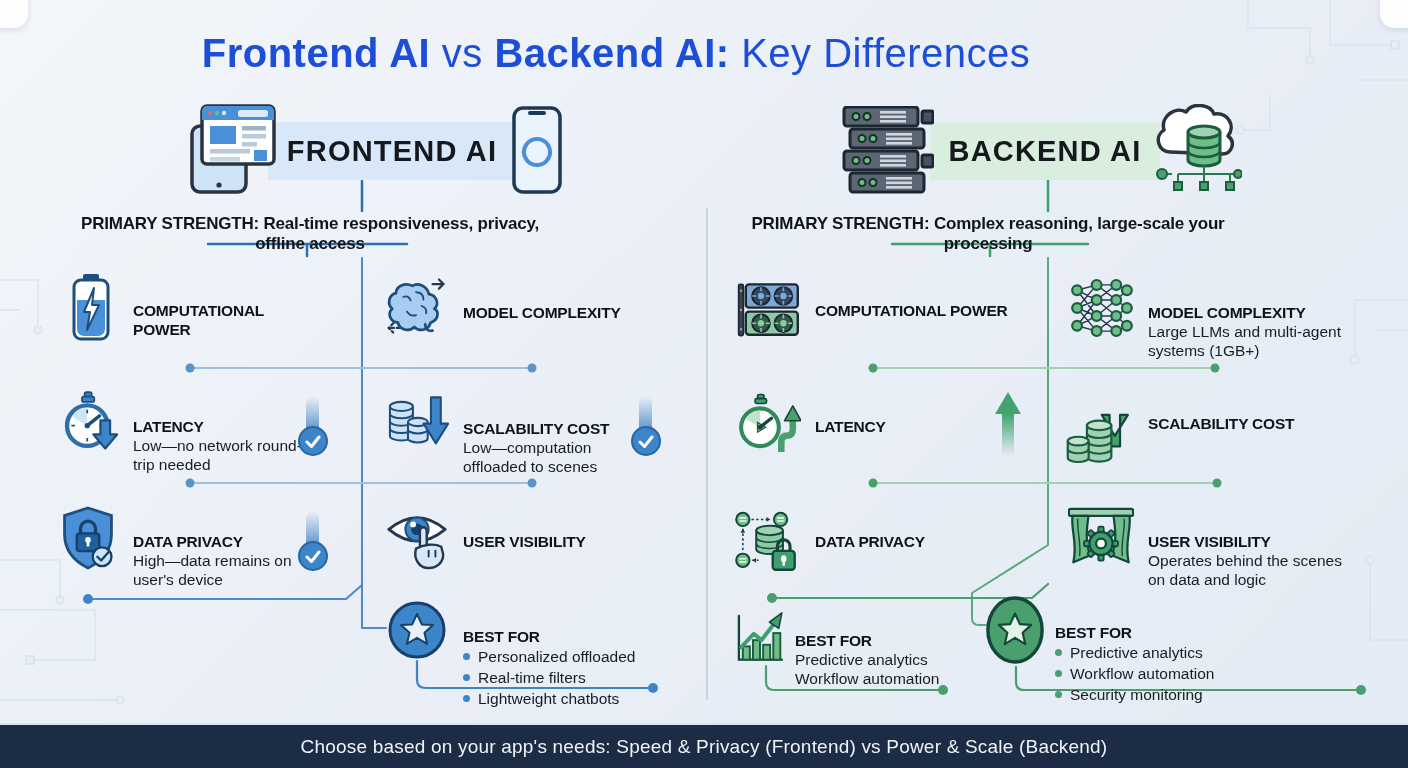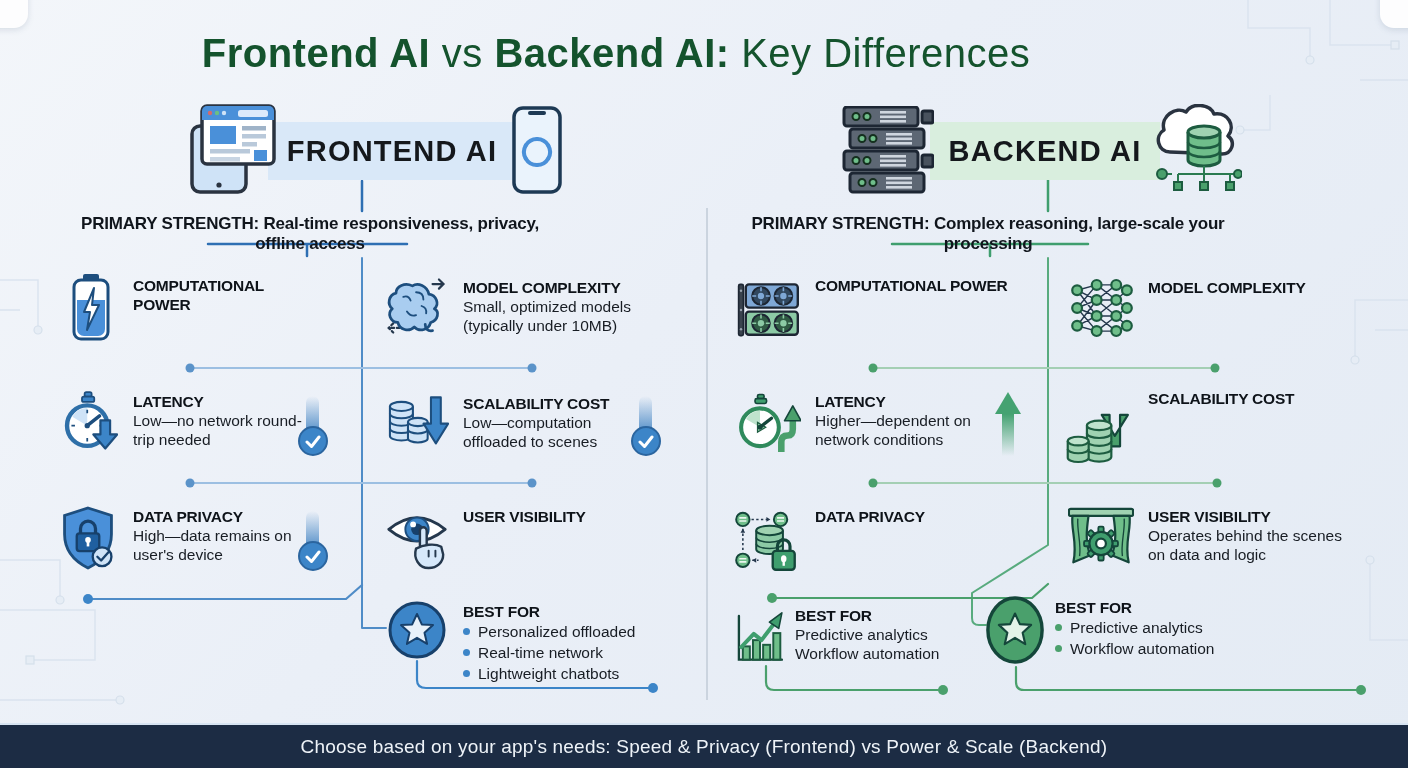--- a/index.html
+++ b/index.html
@@ -4,35 +4,35 @@
 <style>
   html,body{margin:0;padding:0;}
   body{
     width:1408px;height:768px;position:relative;overflow:hidden;
     font-family:"Liberation Sans",sans-serif;
     background:linear-gradient(135deg,#f3f6fa 0%,#eaeff7 45%,#e4ebf4 100%);
     color:#14181e;
   }
   .abs{position:absolute;}
   
-  .title{left:0;top:28px;width:1232px;text-align:center;font-size:40px;line-height:50px;color:#14532d;font-weight:400;letter-spacing:.5px;}
+  .title{left:0;top:28px;width:1232px;text-align:center;font-size:40px;line-height:50px;color:#1d4ed8;font-weight:400;letter-spacing:.5px;}
   .title b{font-weight:700;}
   
   .banner{height:58px;display:flex;align-items:center;justify-content:center;
     font-weight:700;font-size:29px;letter-spacing:1.2px;color:#15181c;}
   .banner.fe{left:268px;top:122px;width:248px;background:#d9e8f8;}
   .banner.be{left:930px;top:122px;width:230px;background:#d9eede;}
   
   .strength{top:214px;font-size:17px;font-weight:700;text-align:center;color:#10151c;letter-spacing:-.2px;}
   .strength.fe{left:60px;width:500px;}
   .strength.be{left:740px;width:496px;}
   
   .feat{display:flex;align-items:flex-start;}
   .ficon{flex:none;display:flex;justify-content:center;}
-  .ftext{padding-top:4px;}
+  .ftext{padding-top:4px;margin-top:25px;}
   .ftitle{font-weight:700;font-size:15.5px;line-height:19px;letter-spacing:-.2px;color:#0e1319;}
   .fdesc{font-size:15.5px;line-height:19px;color:#181d24;}
   .fb{display:flex;gap:8px;font-size:15.5px;line-height:21px;color:#181d24;}
   .dot{flex:none;width:7px;height:7px;border-radius:50%;margin-top:7px;}
   .dot.b{background:#3c85c8;} .dot.g{background:#4aa06c;}
   
   .fadebar{width:13px;height:38px;border-radius:7px;background:linear-gradient(to bottom,rgba(141,181,221,0),#4f8cc7);}
   .checkc{width:30px;height:30px;border-radius:50%;background:#3c85c8;border:2px solid #2b659f;box-sizing:border-box;display:flex;align-items:center;justify-content:center;}
   .uparrow{width:26px;height:66px;display:flex;flex-direction:column;align-items:center;}
   .uparrow .head{width:0;height:0;border-left:13px solid transparent;border-right:13px solid transparent;border-bottom:22px solid #44a271;}
@@ -244,21 +244,20 @@
     <svg width="70" height="64" viewBox="0 0 70 64">
       <path d="M52,8 h12 m-5,-5 l5,5 -5,5" stroke="#25384d" stroke-width="2.4" fill="none" stroke-linecap="round"></path>
       <path d="M16,56 h-12 m5,-5 l-5,5 5,5" stroke="#25384d" stroke-width="2.4" fill="none" stroke-linecap="round" stroke-dasharray="3,3"></path>
       <path d="M30,10 C22,6 12,10 12,18 C4,20 2,30 8,35 C2,40 6,50 14,50 C16,58 26,61 32,55 C38,61 48,58 50,50 C58,48 60,38 54,35 C60,30 56,20 48,19 C46,10 36,6 30,10 Z" fill="#a9cdf0" stroke="#1d4e7e" stroke-width="3" stroke-linejoin="round"></path>
       <path d="M20,22 q6,-2 8,4 M34,17 q8,0 8,8 M24,38 q4,6 10,4 M40,32 q6,2 5,8" fill="none" stroke="#1d4e7e" stroke-width="2" stroke-linecap="round"></path>
       <path d="M44,52 q0,8 8,7" fill="none" stroke="#1d4e7e" stroke-width="3" stroke-linecap="round"></path>
     </svg>
   </span>
   <span class="ftext" style="width:190px;">
     <div class="ftitle">MODEL COMPLEXITY</div>
-    <div class="fdesc">Small, optimized models (typically under 10MB)</div>
   </span>
 </div>
 
 <div class="abs feat" style="left:60px;top:388px;width:290px;">
   <span class="ficon" style="width:58px;margin-right:15px;">
     <svg width="66" height="70" viewBox="0 0 66 70">
       <rect x="28" y="0" width="8" height="5" rx="2" fill="#3c85c8" stroke="#1d4e7e" stroke-width="2"></rect>
       <rect x="25" y="5" width="14" height="6" rx="2" fill="#3c85c8" stroke="#1d4e7e" stroke-width="2"></rect>
       <circle cx="31" cy="38" r="23" fill="#ffffff" stroke="#2e6fa8" stroke-width="5"></circle>
       <path d="M31,38 L31,18 A20,20 0 0 0 14,28 Z" fill="#cfe3f7"></path>
@@ -337,21 +336,21 @@
     </svg>
   </span>
   <span class="ftext" style="width:200px;">
     <div class="ftitle">BEST FOR</div>
     <div class="fb">
         <span class="dot b"></span>
         <span>Personalized offloaded</span>
       </div>
     <div class="fb">
         <span class="dot b"></span>
-        <span>Real-time network</span>
+        <span>Real-time filters</span>
       </div>
     <div class="fb">
         <span class="dot b"></span>
         <span>Lightweight chatbots</span>
       </div>
   </span>
 </div>
 
 <div class="abs fadebar" style="left:306px;top:396px;"></div>
 <div class="abs checkc" style="left:298px;top:426px;">
@@ -419,40 +418,40 @@
           <circle cx="52" cy="43" r="5.5"></circle>
           <circle cx="52" cy="60" r="5.5"></circle>
         <circle cx="64" cy="14" r="5.5"></circle>
           <circle cx="64" cy="34" r="5.5"></circle>
           <circle cx="64" cy="54" r="5.5"></circle>
       </g>
     </svg>
   </span>
   <span class="ftext" style="width:195px;">
     <div class="ftitle">MODEL COMPLEXITY</div>
+    <div class="fdesc">Large LLMs and multi-agent systems (1GB+)</div>
   </span>
 </div>
 
 <div class="abs feat" style="left:737px;top:388px;width:300px;">
   <span class="ficon" style="width:64px;margin-right:14px;">
     <svg width="78" height="72" viewBox="0 0 78 72">
       <rect x="25" y="0" width="8" height="5" rx="2" fill="#3f9e6e" stroke="#14463a" stroke-width="2"></rect>
       <rect x="22" y="5" width="14" height="6" rx="2" fill="#3f9e6e" stroke="#14463a" stroke-width="2"></rect>
       <circle cx="28" cy="40" r="23" fill="#ffffff" stroke="#2f8a5c" stroke-width="5"></circle>
       <path d="M28,40 L28,20 A20,20 0 0 0 11,30 Z" fill="#bfe3cd"></path>
       <polygon points="25,34 25,46 35,40" fill="#8ccaa5" stroke="#1d5c40" stroke-width="1.5"></polygon>
       <path d="M28,40 L42,29" stroke="#14463a" stroke-width="4" stroke-linecap="round"></path>
       <circle cx="28" cy="40" r="3" fill="#14463a"></circle>
       <path d="M54,70 V58 Q54,50 62,50 Q68,50 68,42 V30" fill="none" stroke="#4aa06c" stroke-width="8"></path>
       <polygon points="58,32 78,32 68,14" fill="#4aa06c" stroke="#14463a" stroke-width="2" stroke-linejoin="round"></polygon>
     </svg>
   </span>
   <span class="ftext" style="width:190px;">
     <div class="ftitle">LATENCY</div>
-    <div class="fdesc">Higher—dependent on network conditions</div>
   </span>
 </div>
 
 <div class="abs feat" style="left:1066px;top:385px;width:330px;">
   <span class="ficon" style="width:68px;margin-right:14px;">
     <svg width="78" height="86" viewBox="0 0 78 86">
       <polygon points="50,28 62,28 62,64 71,64 56,40 41,64 50,64" fill="#4aa06c" stroke="#14463a" stroke-width="2.5" stroke-linejoin="round" transform="rotate(180 56 46)"></polygon>
       <g fill="#9fd2b1" stroke="#1d5c40" stroke-width="2.5">
         <path d="M24,40 V76 a14,5.5 0 0 0 28,0 V40"></path>
         <ellipse cx="38" cy="40" rx="14" ry="5.5" fill="#bfe3cd"></ellipse>
@@ -557,20 +556,24 @@
   <span class="ftext" style="width:215px;">
     <div class="ftitle">BEST FOR</div>
     <div class="fb">
         <span class="dot g"></span>
         <span>Predictive analytics</span>
       </div>
     <div class="fb">
         <span class="dot g"></span>
         <span>Workflow automation</span>
       </div>
+    <div class="fb">
+        <span class="dot g"></span>
+        <span>Security monitoring</span>
+      </div>
   </span>
 </div>
 
 <div class="abs uparrow" style="left:995px;top:392px;">
   <div class="head"></div>
   <div class="shaft"></div>
 </div>
 
 <div class="abs footer">
   <span>Choose based on your app's needs: Speed &amp; Privacy (Frontend) vs Power &amp; Scale (Backend)</span>

